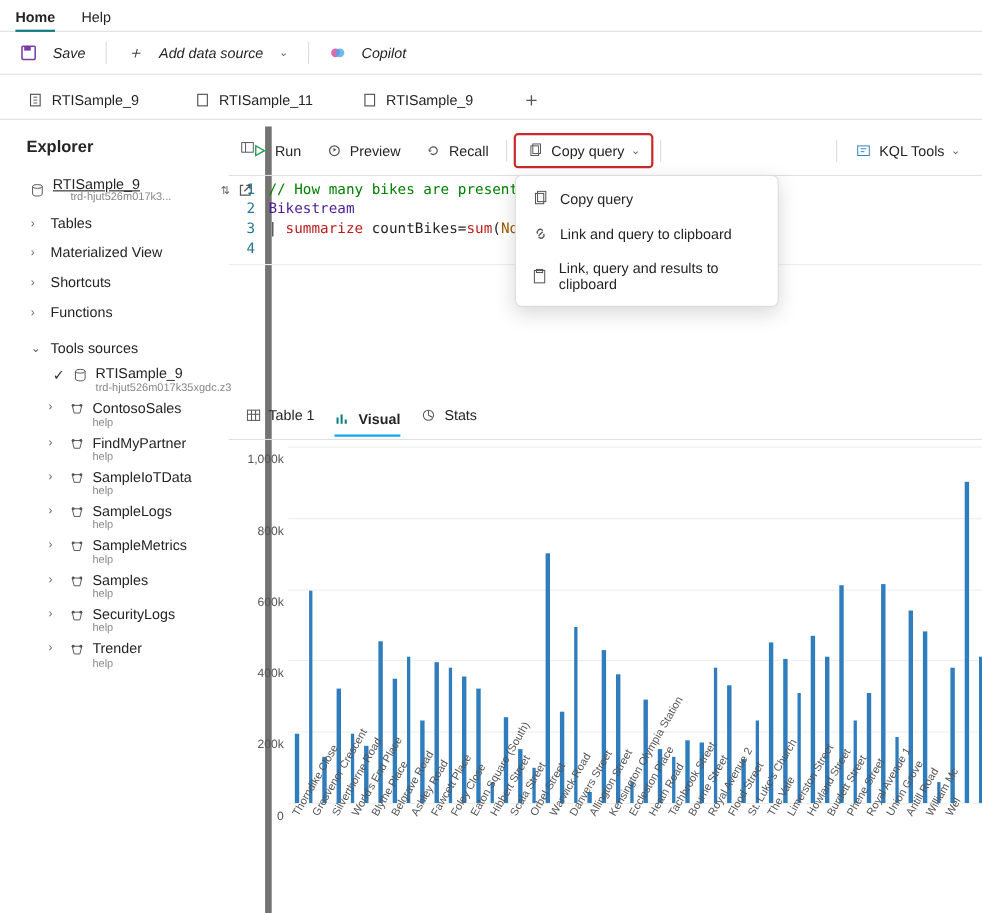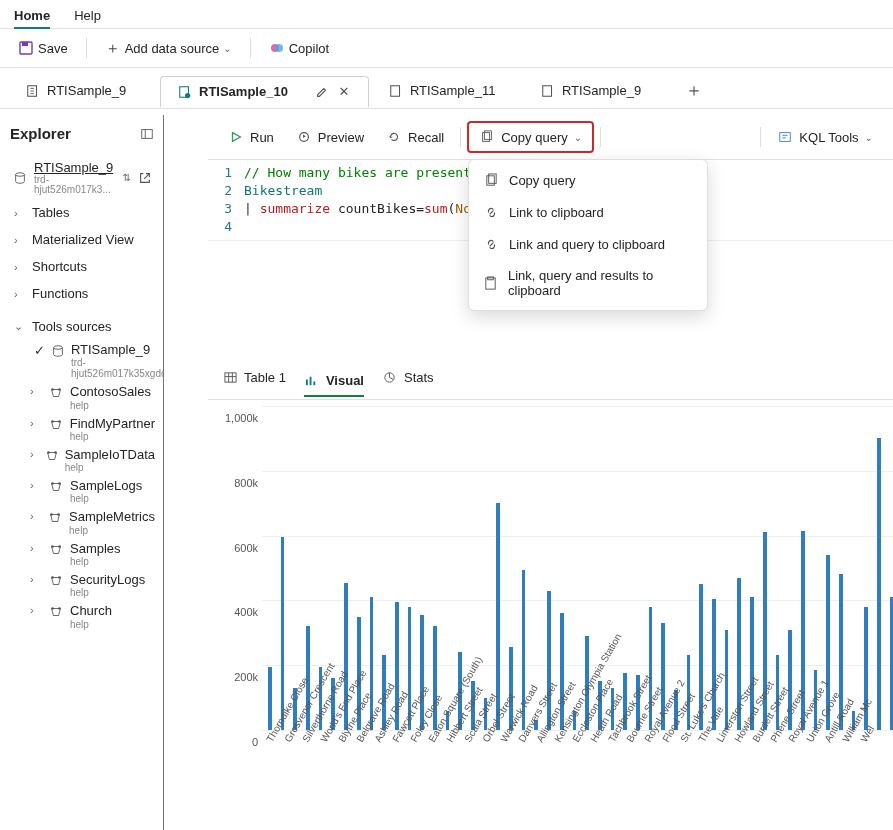--- a/index.html
+++ b/index.html
@@ -29,25 +29,26 @@
   .toolbar1 {
     display: flex;
     align-items: center;
     gap: 6px;
     padding: 6px 10px;
     border-bottom: 1px solid #e0e0e0;
   }
   .tbtn {
     display: flex;
     align-items: center;
-    gap: 4px;
+    gap: 14px;
     padding: 5px 8px;
     border-radius: 4px;
     cursor: pointer;
     font-size: 13px;
+    font-style: italic;
   }
   .vdiv { width:1px; height:20px; background:#ddd; margin:0 4px; }
   .icon { display: inline-flex; width:16px; height:16px; align-items:center; justify-content:center; }
   .tabs-row {
     display: flex;
     align-items: center;
     border-bottom: 1px solid #e0e0e0;
     padding: 4px 8px 0;
     gap: 2px;
   }
@@ -70,24 +71,24 @@
     top: 1px;
   }
   .file-tab.active::after{
     content:"";position:absolute;left:0;right:0;bottom:-1px;height:1px;background:#fff;
   }
   .add-tab { padding: 6px 10px; font-size: 18px; color:#555; cursor:pointer; }
   .explorer {
     position: absolute;
     left: 0;
     top: 115px;
-    width: 164px;
+    width: 247px;
     bottom: 0;
-    border-right: 1px solid #737373;
-    padding: 6px 8px 6px 10px;
+    border-right: 6px solid #737373;
+    padding: 6px 8px 6px 24px;
     overflow: hidden;
     font-size: 13px;
   }
   .explorer-header {
     display: flex;
     justify-content: space-between;
     align-items: center;
     font-weight: 600;
     font-size: 15px;
     padding: 4px 0 8px;
@@ -102,21 +103,21 @@
     color: #777;
     font-size: 13px;
   }
   .db-row {
     display: flex;
     align-items: center;
     gap: 6px;
     padding: 4px 2px;
     margin-top: 6px;
   }
-  .db-sub { font-size: 10px; color:#888; line-height:1; }
+  .db-sub { font-size: 10px; color:#888; line-height:1;margin-left:16px; }
   .tree-item {
     display: flex;
     align-items: center;
     gap: 6px;
     padding: 6px 2px 6px 4px;
     cursor: pointer;
   }
   .chev { color:#666; font-size:11px; width:12px; }
   .ds-list .ds-item {
     display: flex;
@@ -182,34 +183,34 @@
     display: flex;
     font-family: Consolas, monospace;
     font-size: 13px;
     padding: 4px 0;
     border-bottom: 1px solid #eee;
   }
   .gutter { width: 36px; text-align: right; color:#237893; padding-right:12px; }
   .gutter div { height: 18px; line-height:18px; }
   .code div { height: 18px; line-height:18px; white-space: pre; }
   .c-comment { color:#008000; }
-  .c-kw { color:#0f766e; }
+  .c-kw { color:#4c1d95; }
   .c-op { color:#333; }
   .c-func { color:#b91c1c; }
   .c-col { color:#9e5b00; }
   .result-tabs {
     display: flex;
     align-items: center;
     gap: 18px;
     padding: 8px 14px;
     border-bottom: 1px solid #e0e0e0;
     font-size: 13px;
   }
   .result-tabs .rtab { display:flex;align-items:center;gap:6px;cursor:pointer;padding-bottom:6px; }
-  .result-tabs .rtab.active { border-bottom: 2px solid #15803d; font-weight:600; margin-bottom:-9px; }
+  .result-tabs .rtab.active { border-bottom: 2px solid #0ea5e9; font-weight:600; margin-bottom:-9px; }
   .chart-area {
     flex: 1;
     position: relative;
     padding: 6px 4px 0 12px;
     overflow: hidden;
   }
   .y-axis {
     position: absolute;
     left: 10px;
     top: 6px;
@@ -297,36 +298,20 @@
 
 <div class="tabs-row">
   <div class="file-tab">
     <span class="icon">
       <svg viewBox="0 0 16 16" width="14" height="14">
           <rect x="2" y="2" width="10" height="12" fill="none" stroke="#555" stroke-width="1.2"></rect>
           <path d="M5 5h4M5 8h4M5 11h4" stroke="#555"></path>
         </svg>
     </span>
     <span>RTISample_9</span>
-  </div>
-  <div class="file-tab active">
-    <span class="icon">
-      <svg viewBox="0 0 16 16" width="14" height="14">
-          <rect x="2" y="2" width="10" height="12" fill="none" stroke="#0f7c80" stroke-width="1.2"></rect>
-          <circle cx="11" cy="12" r="3" fill="#0f7c80"></circle>
-        </svg>
-    </span>
-    <span style="font-weight:600;">RTISample_10</span>
-    <span style="width:14px;"></span>
-    <span class="icon">
-      <svg viewBox="0 0 16 16" width="14" height="14">
-          <path d="M3 11l7-7 2 2-7 7H3v-2z" fill="none" stroke="#555" stroke-width="1.3"></path>
-        </svg>
-    </span>
-    <span class="icon" style="font-size:13px;color:#555;">✕</span>
   </div>
   <div class="file-tab">
     <span class="icon">
       <svg viewBox="0 0 16 16" width="14" height="14">
           <rect x="2" y="2" width="10" height="12" fill="none" stroke="#555" stroke-width="1.2"></rect>
         </svg>
     </span>
     <span>RTISample_11</span>
   </div>
   <div class="file-tab">
@@ -508,21 +493,21 @@
         <div class="ds-item">
           <span class="chev">›</span>
           <span class="icon">
             <svg viewBox="0 0 16 16" width="14" height="14">
               <path d="M3 4h10l-2 8H5z" fill="none" stroke="#555"></path>
               <circle cx="4" cy="4" r="1.5" fill="#555"></circle>
               <circle cx="12" cy="4" r="1.5" fill="#555"></circle>
             </svg>
           </span>
           <div class="label">
-            <div>Church</div>
+            <div>Trender</div>
             <div class="help">help</div>
           </div>
         </div>
       </div>
   </div>
 </div>
 
 <div class="main">
   <div class="query-bar">
     <div class="qbtn">
@@ -580,28 +565,20 @@
 
     <div class="copy-menu" id="copy-menu">
         <div class="mitem">
           <span class="icon">
             <svg viewBox="0 0 16 16" width="15" height="15">
               <rect x="3" y="3" width="8" height="10" fill="none" stroke="#555"></rect>
               <rect x="5" y="1" width="8" height="10" fill="none" stroke="#555"></rect>
             </svg>
           </span>
           <span>Copy query</span>
-        </div>
-        <div class="mitem">
-          <span class="icon">
-            <svg viewBox="0 0 16 16" width="15" height="15">
-              <path d="M6 10l4-4M5 8a3 3 0 0 1 4-4l1 1M11 8a3 3 0 0 1-4 4l-1-1" fill="none" stroke="#555" stroke-width="1.3"></path>
-            </svg>
-          </span>
-          <span>Link to clipboard</span>
         </div>
         <div class="mitem">
           <span class="icon">
             <svg viewBox="0 0 16 16" width="15" height="15">
               <path d="M6 10l4-4M5 8a3 3 0 0 1 4-4l1 1M11 8a3 3 0 0 1-4 4l-1-1" fill="none" stroke="#555" stroke-width="1.3"></path>
             </svg>
           </span>
           <span>Link and query to clipboard</span>
         </div>
         <div class="mitem">

